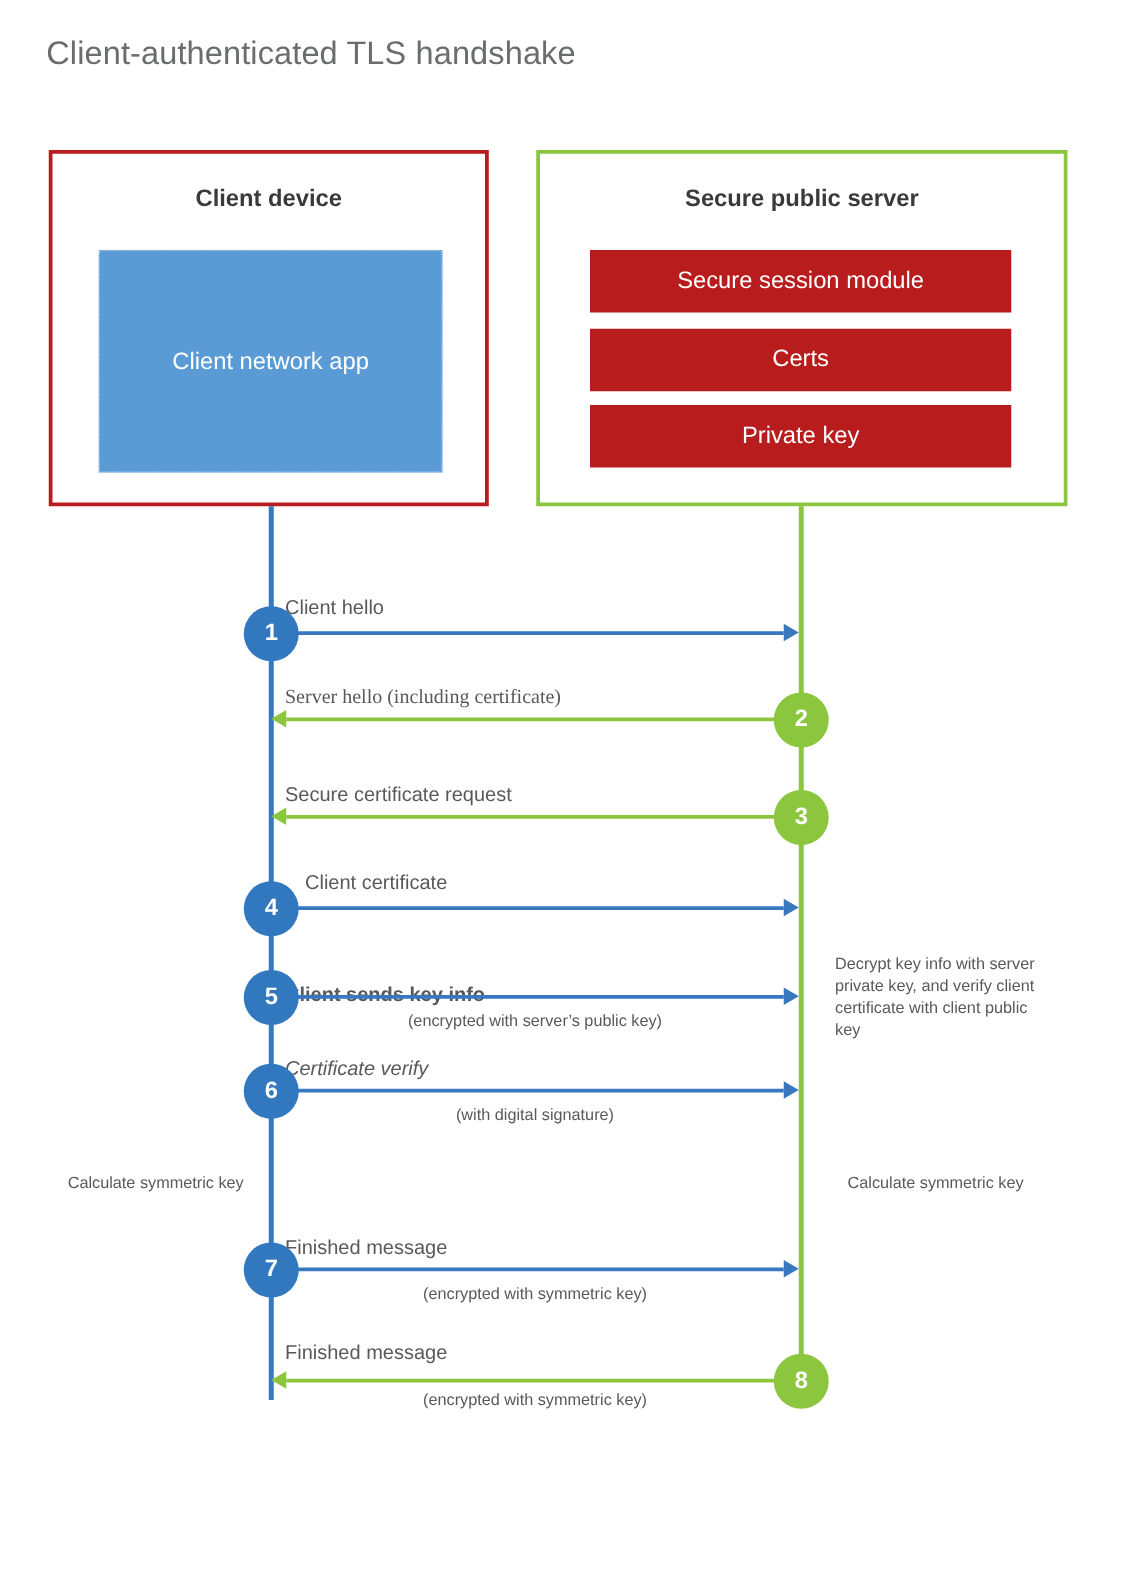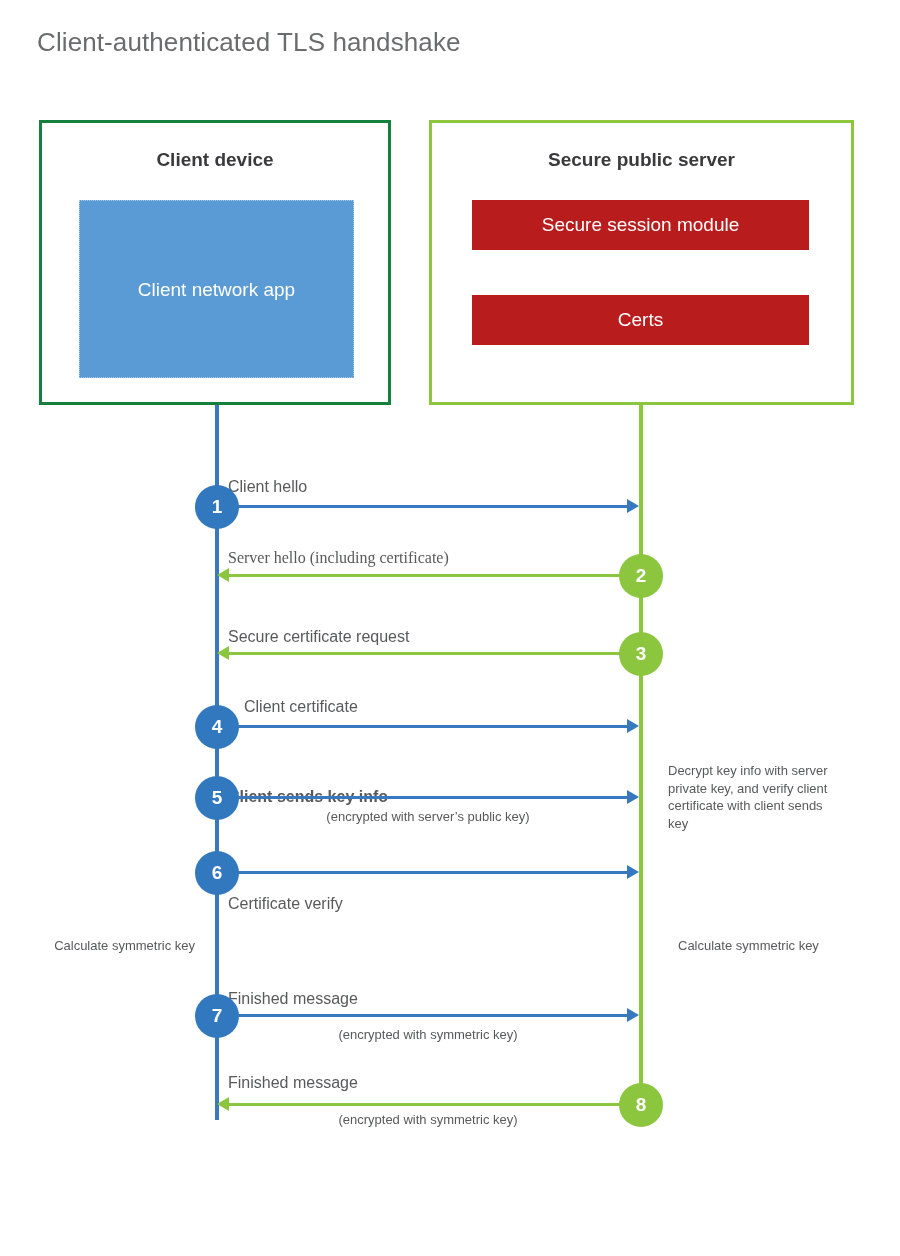--- a/index.html
+++ b/index.html
@@ -35,21 +35,21 @@
   .party-box {
     position: absolute;
     background: #ffffff;
     box-sizing: border-box;
   }
   #client-box {
     left: 39px;
     top: 120px;
     width: 352px;
     height: 285px;
-    border: 3px solid #15803d;
+    border: 3px solid #b91c1c;
   }
   #server-box {
     left: 429px;
     top: 120px;
     width: 425px;
     height: 285px;
     border: 3px solid #8cc63e;
   }
   .party-title {
     position: absolute;
@@ -88,21 +88,21 @@
     height: 50px;
     background: #b91c1c;
     display: flex;
     align-items: center;
     justify-content: center;
     color: #ffffff;
     font-size: 19px;
     text-align: center;
   }
   #server-bar-0 { top: 77px; }
-  #server-bar-1 { top: 140px; margin-top: 32px; }
+  #server-bar-1 { top: 140px; }
   #server-bar-2 { top: 201px; }
 
   
   .lifeline {
     position: absolute;
     width: 4px;
   }
   #client-lifeline {
     left: 215px;
     top: 405px;
@@ -184,20 +184,21 @@
 
   <div id="client-box" class="party-box">
     <div class="party-title">Client device</div>
     <div id="client-app">Client network app</div>
   </div>
 
   <div id="server-box" class="party-box">
     <div class="party-title">Secure public server</div>
     <div id="server-bar-0" class="server-bar">Secure session module</div>
     <div id="server-bar-1" class="server-bar">Certs</div>
+    <div id="server-bar-2" class="server-bar">Private key</div>
   </div>
 
   <div id="client-lifeline" class="lifeline"></div>
   <div id="server-lifeline" class="lifeline"></div>
 
   <div class="arrow-label" style="left:228px; top:478px; width:400px;">Client hello</div>
   <div class="arrow-line blue" style="left:217px; top:505px; width:410px;"></div>
   <div class="arrow-head right blue" style="left:627px; top:499px;"></div>
   <div class="step-circle blue" style="left:195px; top:485px;">1</div>
 
@@ -215,36 +216,37 @@
   <div class="arrow-line blue" style="left:217px; top:725px; width:410px;"></div>
   <div class="arrow-head right blue" style="left:627px; top:719px;"></div>
   <div class="step-circle blue" style="left:195px; top:705px;">4</div>
 
   <div class="arrow-label" style="left:228px; top:788px; width:400px;font-weight:bold;">Client sends key info</div>
   <div class="arrow-line blue" style="left:217px; top:796px; width:410px;"></div>
   <div class="arrow-head right blue" style="left:627px; top:790px;"></div>
   <div class="arrow-sublabel" style="left:228px; top:809px; width:400px;">(encrypted with server’s public key)</div>
   <div class="step-circle blue" style="left:195px; top:776px;">5</div>
 
-  <div class="arrow-label" style="left:228px; top:895px; width:400px;">Certificate verify</div>
+  <div class="arrow-label" style="left:228px; top:847px; width:400px;font-style:italic;">Certificate verify</div>
   <div class="arrow-line blue" style="left:217px; top:871px; width:410px;"></div>
   <div class="arrow-head right blue" style="left:627px; top:865px;"></div>
+  <div class="arrow-sublabel" style="left:228px; top:884px; width:400px;">(with digital signature)</div>
   <div class="step-circle blue" style="left:195px; top:851px;">6</div>
 
   <div class="arrow-label" style="left:228px; top:990px; width:400px;">Finished message</div>
   <div class="arrow-line blue" style="left:217px; top:1014px; width:410px;"></div>
   <div class="arrow-head right blue" style="left:627px; top:1008px;"></div>
   <div class="arrow-sublabel" style="left:228px; top:1027px; width:400px;">(encrypted with symmetric key)</div>
   <div class="step-circle blue" style="left:195px; top:994px;">7</div>
 
   <div class="arrow-label" style="left:228px; top:1074px; width:400px;">Finished message</div>
   <div class="arrow-line green" style="left:229px; top:1103px; width:412px;"></div>
   <div class="arrow-head left green" style="left:217px; top:1097px;"></div>
   <div class="arrow-sublabel" style="left:228px; top:1112px; width:400px;">(encrypted with symmetric key)</div>
   <div class="step-circle green" style="left:619px; top:1083px;">8</div>
 
-  <div class="side-note left-align" style="left:668px; top:762px; width:165px;">Decrypt key info with server private key, and verify client certificate with client sends key</div>
+  <div class="side-note left-align" style="left:668px; top:762px; width:165px;">Decrypt key info with server private key, and verify client certificate with client public key</div>
 
   <div class="side-note right-align" style="left:45px; top:937px; width:150px;">Calculate symmetric key</div>
 
   <div class="side-note left-align" style="left:678px; top:937px; width:150px;">Calculate symmetric key</div>
 
 </div>
 
 </body></html>

